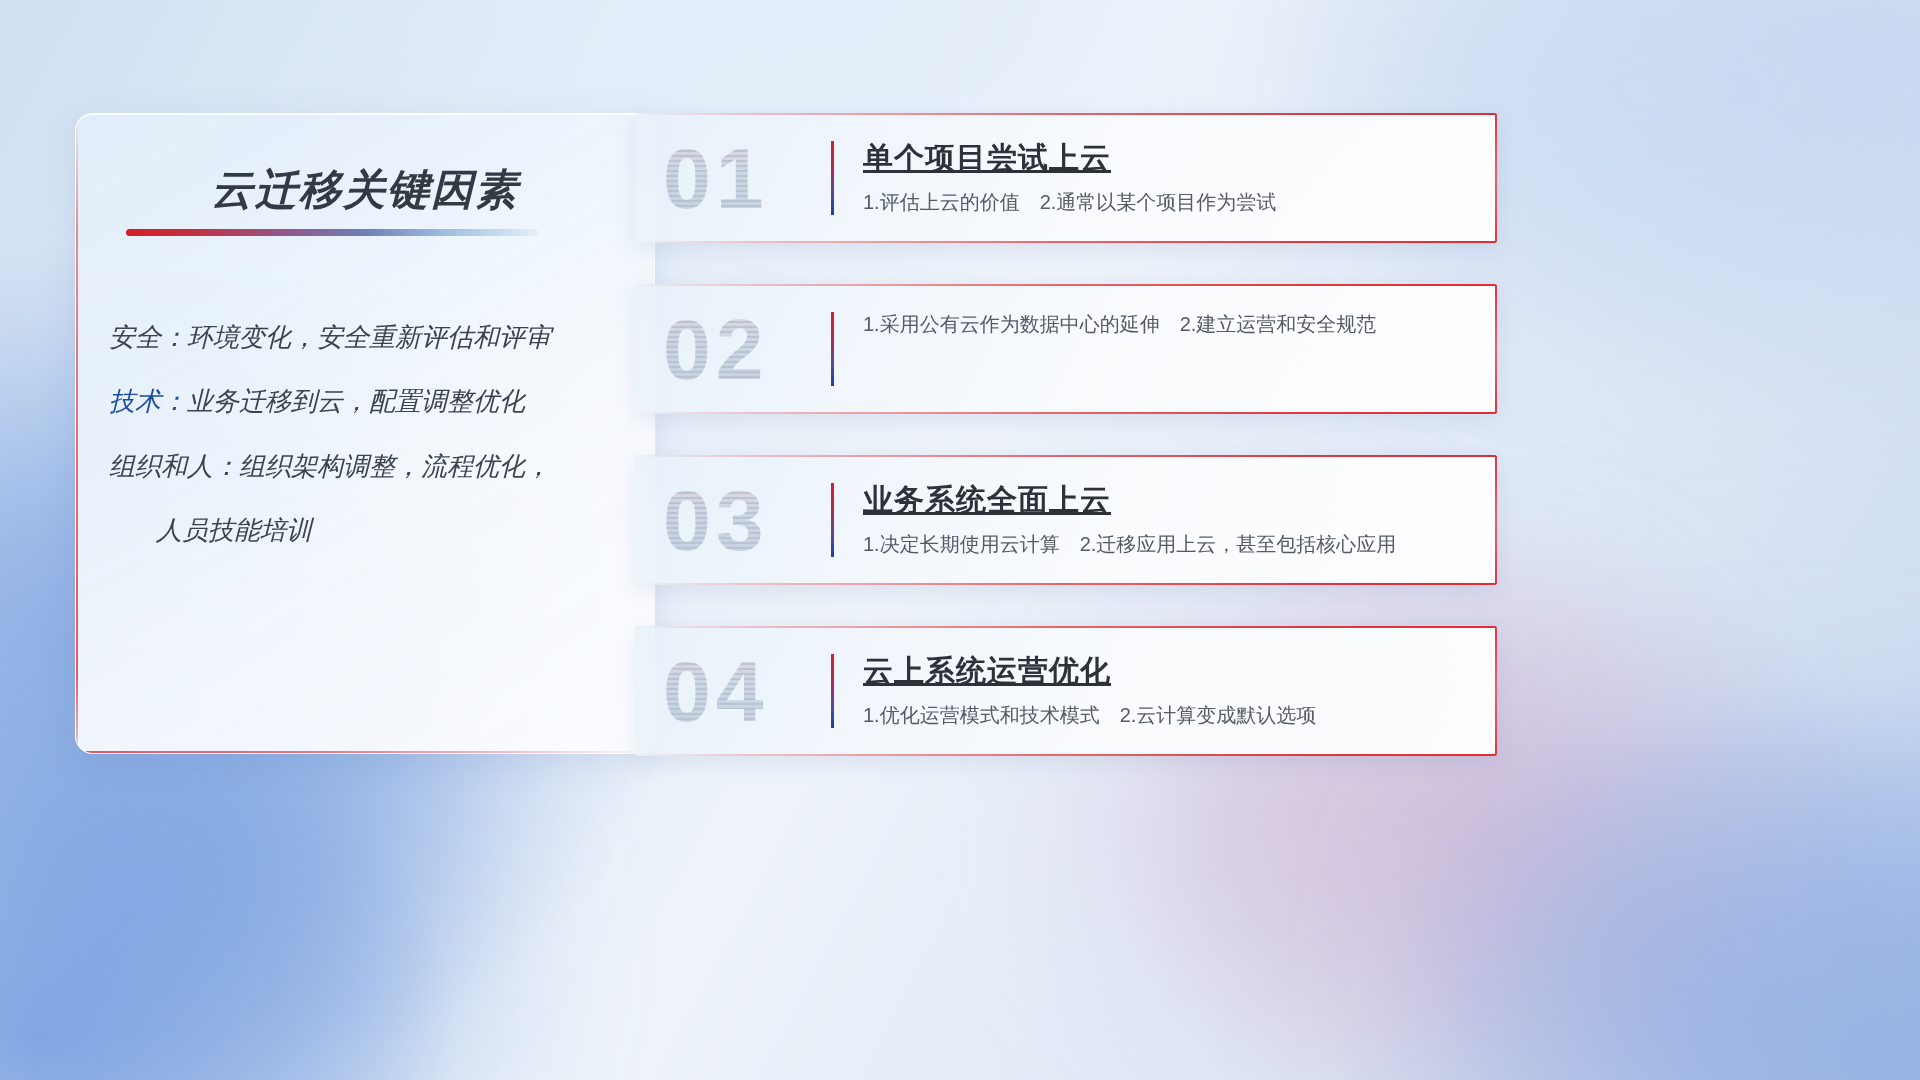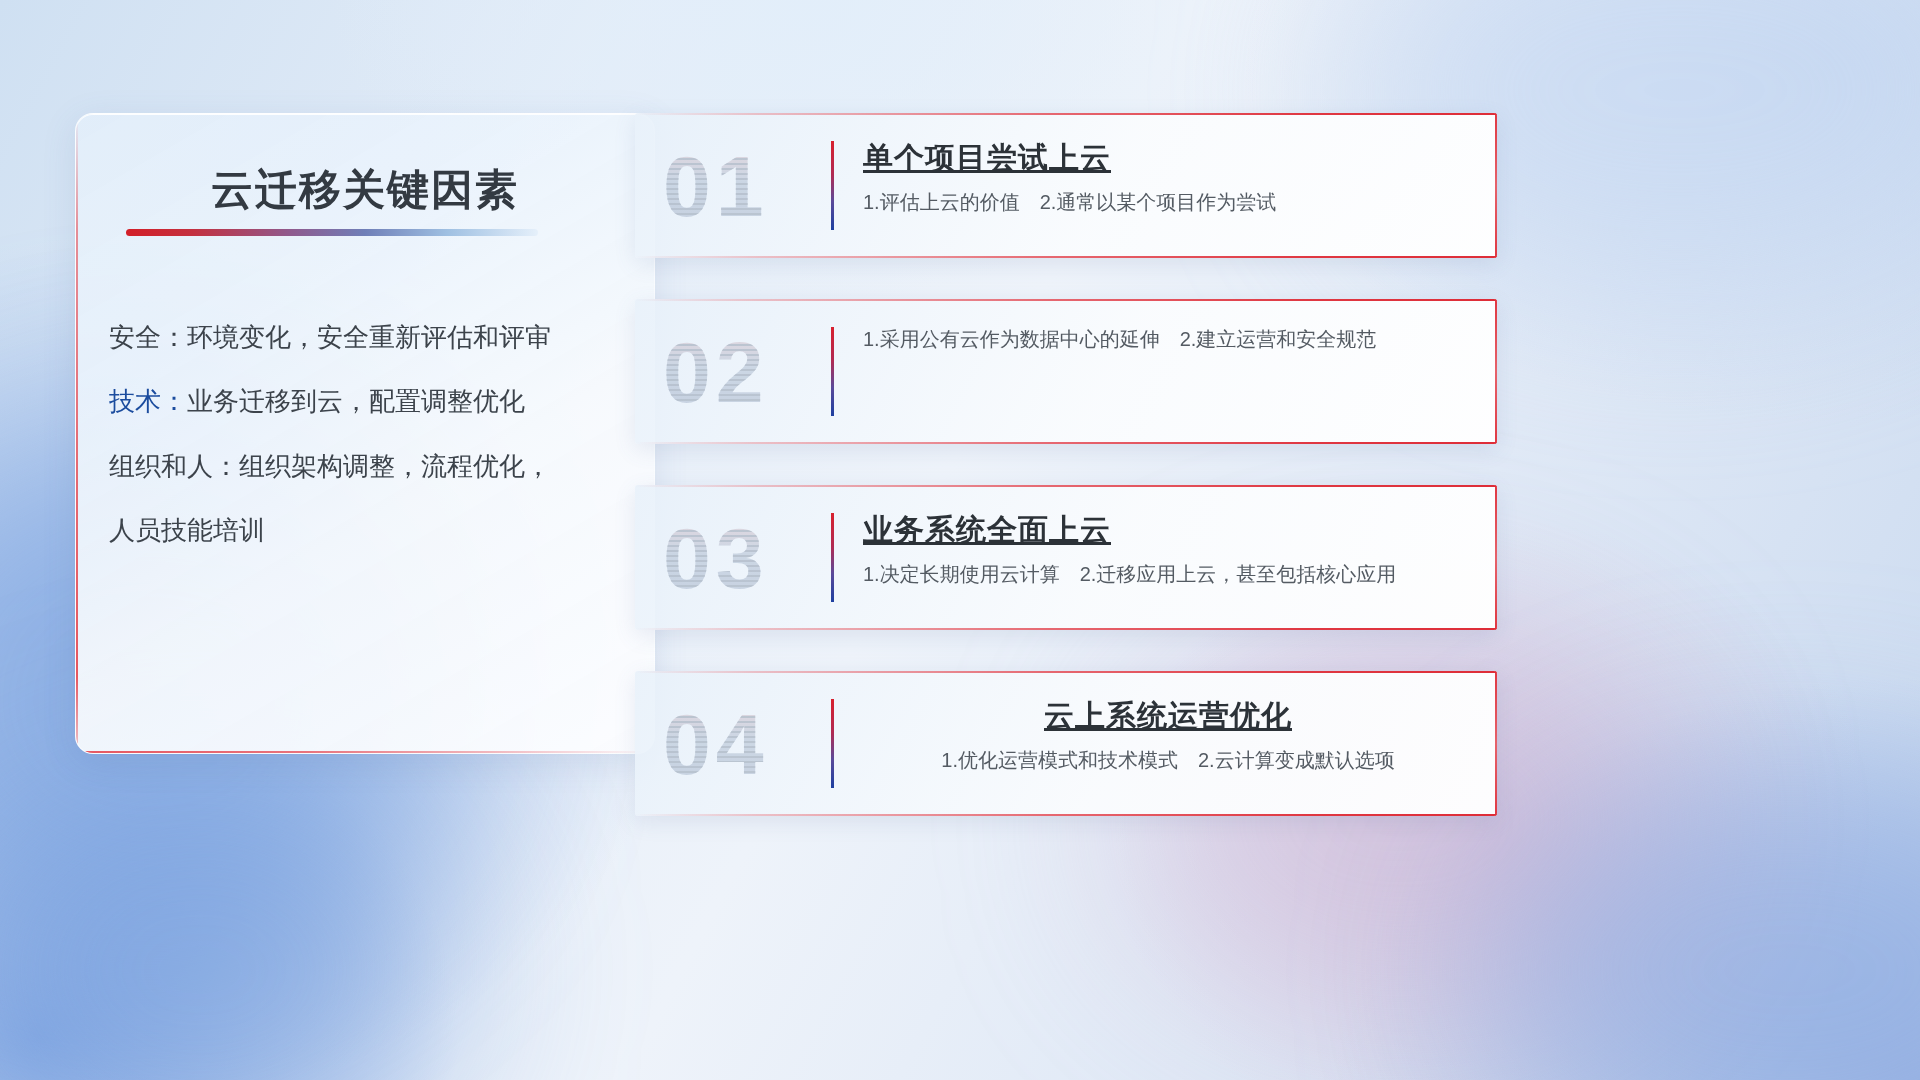--- a/index.html
+++ b/index.html
@@ -32,20 +32,21 @@
     position:absolute; left:75px; top:113px; width:580px; height:641px;
     border-radius:18px;
     background:linear-gradient(150deg,
        rgba(226,238,250,0.92) 0%,
        rgba(236,244,252,0.90) 30%,
        rgba(247,250,253,0.93) 60%,
        rgba(252,253,255,0.95) 100%);
     border:1px solid rgba(255,255,255,0.75);
     box-shadow:0 8px 34px rgba(80,110,160,0.13), inset 0 1px 0 rgba(255,255,255,0.9);
     overflow:hidden;
+    font-style:italic;
   }
   .left-card::before {
     content:""; position:absolute; left:0; top:0; bottom:0; width:2px;
     background:linear-gradient(180deg, rgba(228,60,70,0) 0%, rgba(228,60,70,0.55) 18%,
                rgba(228,60,70,0.75) 55%, rgba(228,60,70,0.85) 88%, rgba(228,60,70,0.25) 100%);
   }
   .left-card::after {
     content:""; position:absolute; left:0; right:0; bottom:0; height:2px;
     background:linear-gradient(90deg, rgba(228,60,70,0.85) 0%, rgba(228,60,70,0.70) 40%,
                rgba(228,60,70,0.35) 72%, rgba(228,60,70,0) 100%);
@@ -61,38 +62,38 @@
     border-radius:4px;
     background:linear-gradient(90deg, #d31f28 0%, #c4303f 16%, #8f5a8e 40%,
                #6f7fb8 58%, #9fc0e2 78%, rgba(200,222,244,0.25) 100%);
   }
 
   .left-list { position:absolute; left:33px; top:206px; right:24px; }
   .left-item {
     font-size:26px; line-height:1.36; color:#3c434b;
     margin-bottom:29px; white-space:nowrap;
   }
-  .left-item:last-child { margin-bottom:0; }
+  .left-item:last-child { margin-bottom:0;margin-left:47px; }
   .lbl-blue { color:#1b4c9e; }
   .lbl-dark { color:#3c434b; }
 
   
   .stage { position:absolute; left:635px; top:113px; width:862px; }
   .stage-card {
-    position:relative; height:145px; margin-bottom:41px;
+    position:relative; height:130px; margin-bottom:41px;
     background:linear-gradient(118deg,
         rgba(232,241,250,0.88) 0%,
         rgba(240,246,252,0.90) 24%,
         rgba(250,252,254,0.95) 55%,
         rgba(255,255,255,0.97) 100%);
     border-radius:3px;
     box-shadow:0 6px 22px rgba(80,110,160,0.12);
     overflow:hidden;
   }
-  .stage-card:last-child { margin-bottom:0;text-align:center; }
+  .stage-card:last-child { margin-bottom:0; }
   .stage-card::before {
     content:""; position:absolute; left:0; right:0; top:0; height:2px;
     background:linear-gradient(90deg, rgba(226,80,90,0) 0%, rgba(226,70,80,0.30) 14%,
                rgba(224,55,66,0.75) 48%, rgba(222,45,56,0.95) 78%, rgba(222,45,56,1) 100%);
   }
   .stage-card::after {
     content:""; position:absolute; left:0; right:0; bottom:0; height:2px;
     background:linear-gradient(90deg, rgba(226,80,90,0) 0%, rgba(226,70,80,0.30) 14%,
                rgba(224,55,66,0.75) 48%, rgba(222,45,56,0.95) 78%, rgba(222,45,56,1) 100%);
   }

